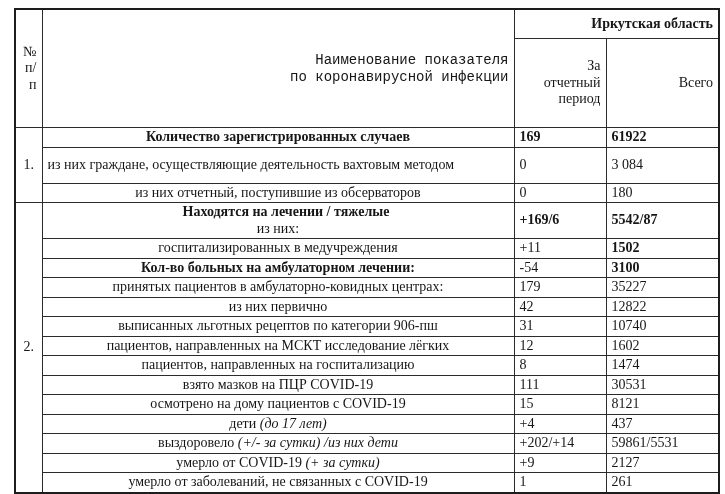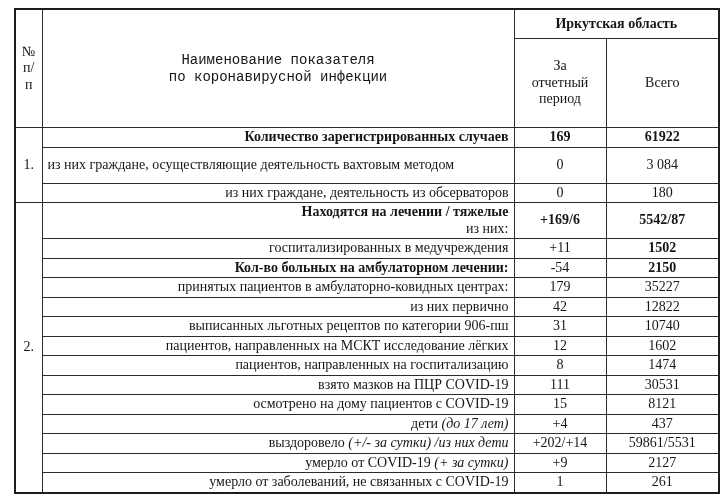--- a/index.html
+++ b/index.html
@@ -28,33 +28,33 @@
     vertical-align: middle;
     overflow: hidden;
   }
   
   col.c-num   { width: 27px; }
   col.c-name  { width: 472px; }
   col.c-period{ width: 92px; }
   col.c-total { width: 113px; }
 
   
-  th { font-weight: normal; text-align: center; }
+  th { font-weight: normal; text-align: right; }
   .th-num     { white-space: pre-line; font-size: 14px; }
   .th-name    { white-space: pre-line; font-size: 14px; font-family: Liberation Mono, monospace; }
   .th-region  { font-weight: bold; font-size: 14.5px; height: 26px; }
   .th-sub     { white-space: pre-line; height: 86px; font-size: 14px; }
 
   
   tr.r        { height: 19px; }
   tr.r-tall   { height: 36px; }
   td.sec      { text-align: center; vertical-align: middle; font-size: 14px; }
-  td.name     { text-align: right; font-size: 13.8px; }
+  td.name     { text-align: center; font-size: 13.8px; }
   td.name.justify { text-align: justify; text-align-last: left; }
-  td.val      { text-align: center; font-size: 14px; }
+  td.val      { font-size: 14px; }
   .b          { font-weight: bold; padding-left: 16px; }
   em          { font-style: italic; }
   td.name .line { display: block; }
 </style>
 </head>
 <body>
 
 <div class="sheet">
   <table class="covid">
     <colgroup>
@@ -84,21 +84,21 @@
       <td class="name b">Количество зарегистрированных случаев</td>
       <td class="val b">169</td>
       <td class="val b">61922</td>
     </tr>
     <tr class="r-tall">
       <td class="name justify">из них граждане, осуществляющие деятельность вахтовым методом</td>
       <td class="val">0</td>
       <td class="val">3 084</td>
     </tr>
     <tr class="r">
-      <td class="name">из них граждане, деятельность из обсерваторов</td>
+      <td class="name">из них отчетный, поступившие из обсерваторов</td>
       <td class="val">0</td>
       <td class="val">180</td>
     </tr>
 
     <tr class="r-tall">
       <td class="sec" rowspan="14">2.</td>
       <td class="name">
         <span class="line b">Находятся на лечении / тяжелые</span>
         <span class="line">из них:</span>
       </td>
@@ -106,21 +106,21 @@
       <td class="val b">5542/87</td>
     </tr>
     <tr class="r">
       <td class="name">госпитализированных в медучреждения</td>
       <td class="val">+11</td>
       <td class="val b">1502</td>
     </tr>
     <tr class="r">
       <td class="name b">Кол-во больных на амбулаторном лечении:</td>
       <td class="val">-54</td>
-      <td class="val b">2150</td>
+      <td class="val b">3100</td>
     </tr>
     <tr class="r">
       <td class="name">принятых пациентов в амбулаторно-ковидных центрах:</td>
       <td class="val">179</td>
       <td class="val">35227</td>
     </tr>
     <tr class="r">
       <td class="name">из них первично</td>
       <td class="val">42</td>
       <td class="val">12822</td>

